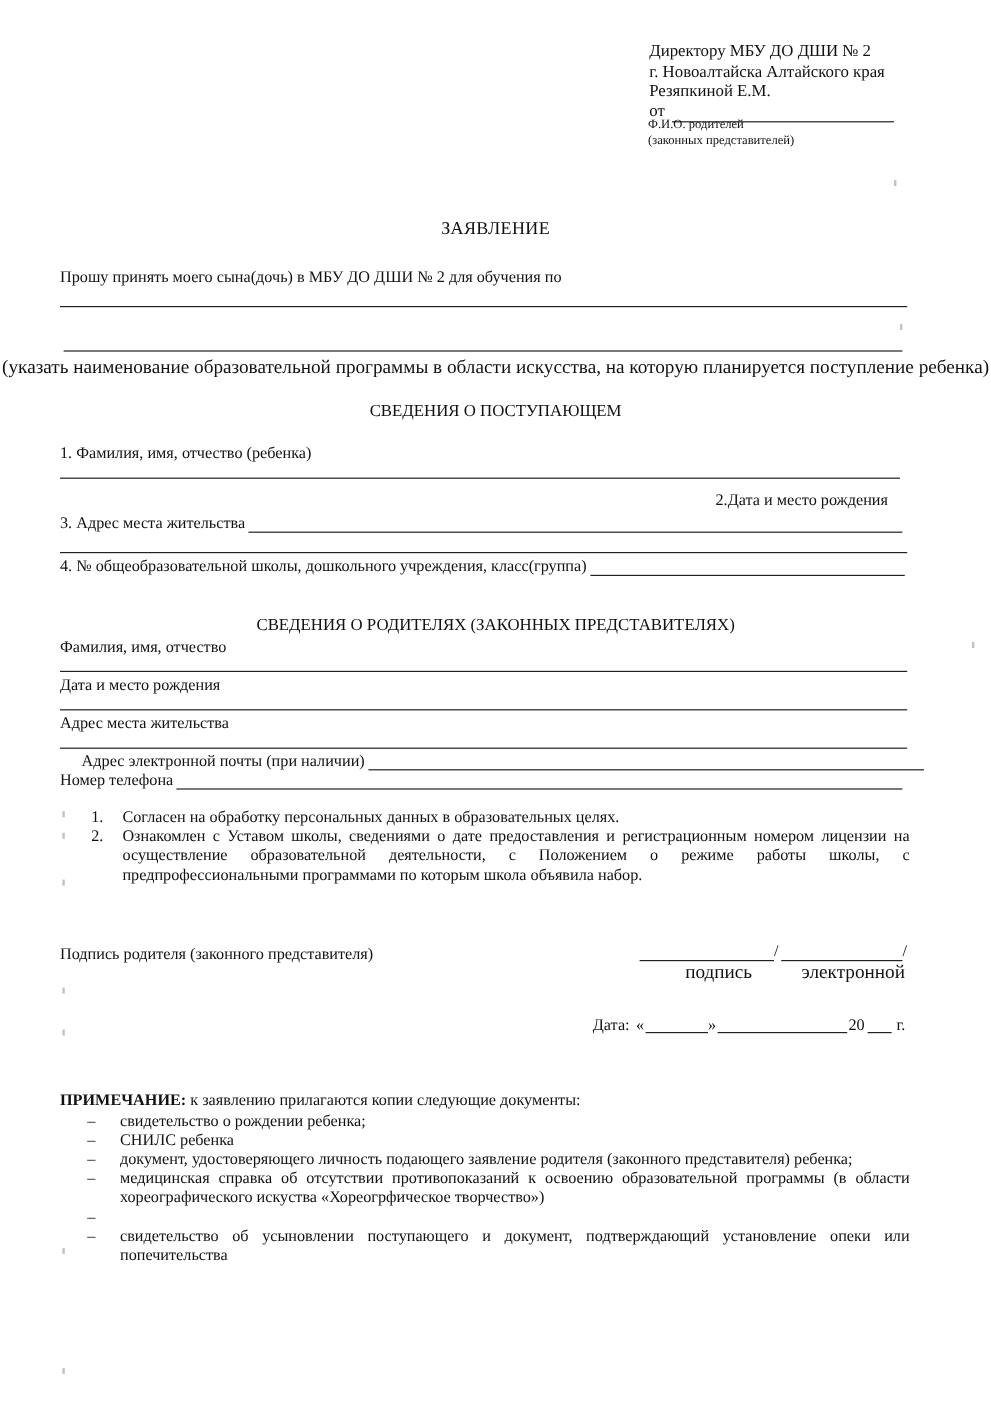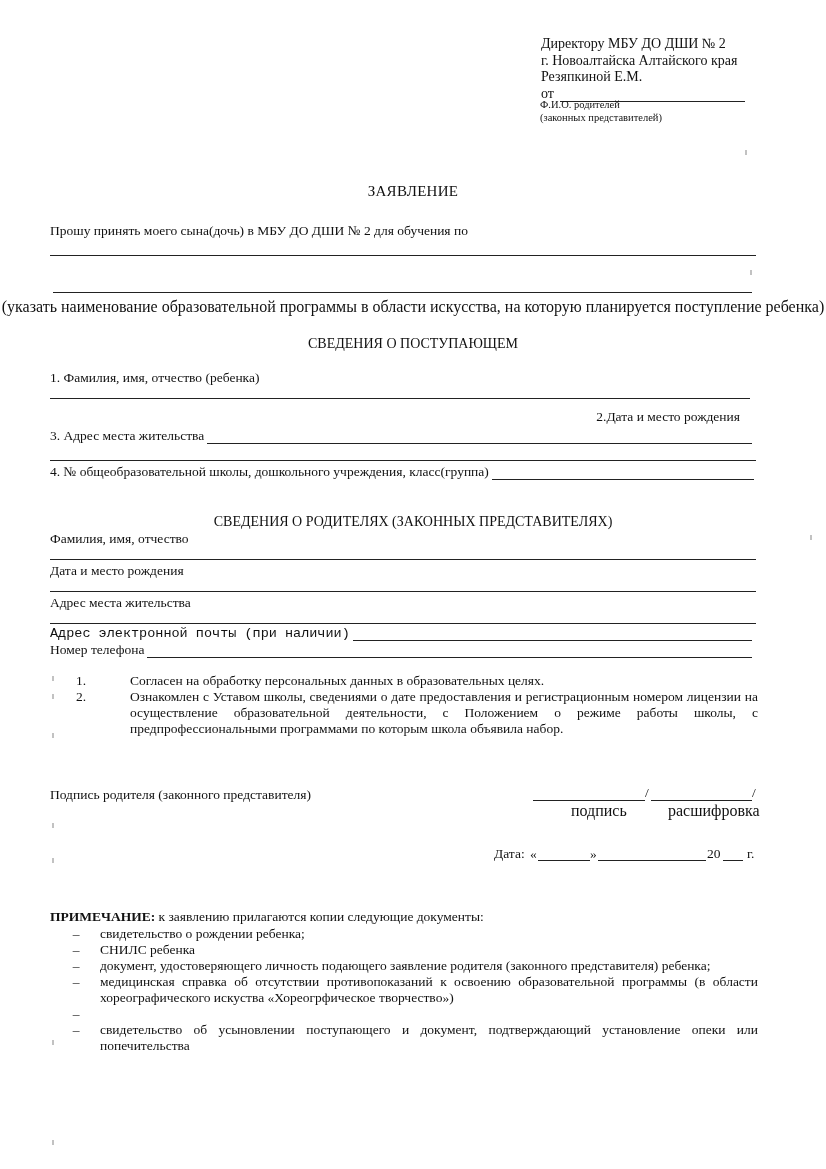--- a/index.html
+++ b/index.html
@@ -17,21 +17,21 @@
     .title { left: 0; width: 826px; top: 183px; text-align: center; font-size: 15px; letter-spacing: 0.3px; }
     .section-title { left: 0; width: 826px; text-align: center; font-size: 14px; }
     .text { font-size: 13.5px; white-space: nowrap; }
     .small { font-size: 16px; white-space: nowrap; }
     .fill-row { position: absolute; display: flex; align-items: flex-end; }
     .fill-row .lbl { white-space: nowrap; }
     .fill-row .fill { flex: 1; border-bottom: 1px solid #222; margin-left: 3px; height: 12px; }
     .list { font-size: 13.5px; line-height: 16px; }
     .list .item { display: flex; }
     .list .num { width: 26px; flex: none; text-align: left; }
-    .list .body { text-align: justify; text-align-last: left; margin-left: 28px; }
+    .list .body { text-align: justify; text-align-last: left; }
     .note-list .item { display: flex; line-height: 16px; }
     .note-list .dash { width: 48px; flex: none; text-align: center; }
     .note-list .body { text-align: justify; text-align-last: left; }
     .bold { font-weight: bold; }
     .speck { position: absolute; width: 2px; height: 5px; background: #9a9a9a; opacity: 0.6; }
   </style>
 </head>
 <body>
 
 <div class="abs addressee">
@@ -75,21 +75,21 @@
   <span class="fill"></span>
 </div>
 
 <div class="abs section-title" style="top:514px;">СВЕДЕНИЯ О РОДИТЕЛЯХ (ЗАКОННЫХ ПРЕДСТАВИТЕЛЯХ)</div>
 <div class="abs text" style="left:50px; top:531px;">Фамилия, имя, отчество</div>
 <div class="line" style="left:50px; width:706px; top:559px;"></div>
 <div class="abs text" style="left:50px; top:563px;">Дата и место рождения</div>
 <div class="line" style="left:50px; width:706px; top:591px;"></div>
 <div class="abs text" style="left:50px; top:595px;">Адрес места жительства</div>
 <div class="line" style="left:50px; width:706px; top:623px;"></div>
-<div class="fill-row" style="left:50px; width:702px; top:626px;font-family:Liberation Mono, monospace;">
+<div class="fill-row" style="left:68px; width:702px; top:626px;">
   <span class="lbl">Адрес электронной почты (при наличии)</span>
   <span class="fill"></span>
 </div>
 <div class="fill-row" style="left:50px; width:702px; top:642px;">
   <span class="lbl">Номер телефона</span>
   <span class="fill"></span>
 </div>
 
 <div class="abs list" style="left:76px; width:682px; top:673px;">
   <div class="item">
@@ -101,21 +101,21 @@
     <span class="body">Ознакомлен с Уставом школы, сведениями о дате предоставления и регистрационным номером лицензии на осуществление образовательной деятельности, с Положением о режиме работы школы, с предпрофессиональными программами по которым школа объявила набор.</span>
   </div>
 </div>
 
 <div class="abs text" style="left:50px; top:787px;">Подпись родителя (законного представителя)</div>
 <div class="line" style="left:533px; width:112px; top:800px;"></div>
 <div class="abs text" style="left:645px; top:785px;">/</div>
 <div class="line" style="left:651px; width:101px; top:800px;"></div>
 <div class="abs text" style="left:752px; top:785px;">/</div>
 <div class="abs small" style="left:571px; top:802px;">подпись</div>
-<div class="abs small" style="left:668px; top:802px;">расшифровка</div>
+<div class="abs small" style="left:668px; top:802px;">электронной</div>
 
 <div class="abs text" style="left:494px; top:846px;">Дата:</div>
 <div class="abs text" style="left:530px; top:846px;">«</div>
 <div class="line" style="left:538px; width:52px; top:860px;"></div>
 <div class="abs text" style="left:590px; top:846px;">»</div>
 <div class="line" style="left:598px; width:108px; top:860px;"></div>
 <div class="abs text" style="left:707px; top:846px;">20</div>
 <div class="line" style="left:723px; width:20px; top:860px;"></div>
 <div class="abs text" style="left:747px; top:846px;">г.</div>
 

